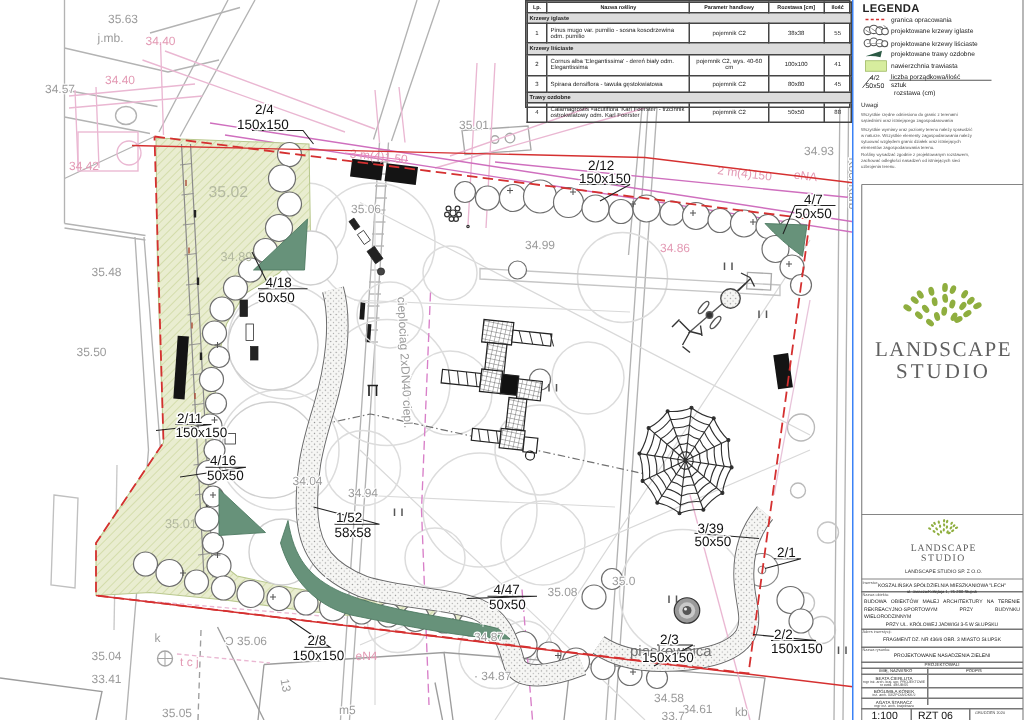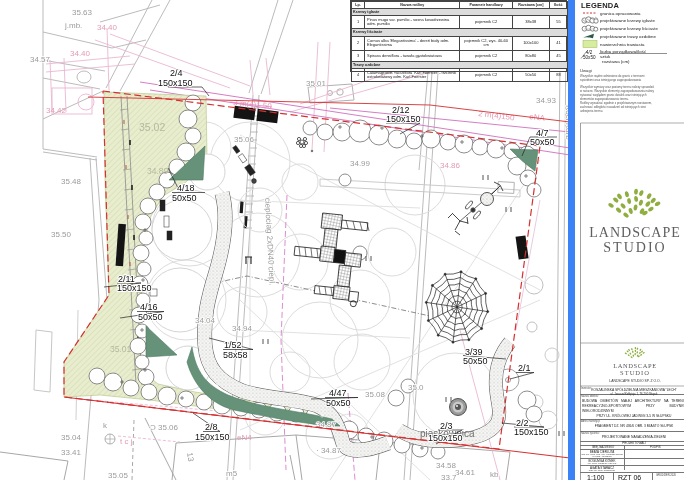--- a/index.html
+++ b/index.html
@@ -5,21 +5,21 @@
 html,body{margin:0;padding:0;}
 body{width:684px;height:480px;overflow:hidden;position:relative;background:#fff;
      font-family:"Liberation Sans",sans-serif;}
 #map{position:absolute;left:0;top:0;}
 .lbl{font:9px "Liberation Sans",sans-serif;fill:#111;paint-order:stroke;stroke:#fff;stroke-width:2px;}
 .gtx{font:8px "Liberation Sans",sans-serif;fill:#9b9b9b;paint-order:stroke;stroke:#fff;stroke-width:1.5px;}
 .ptx{font:8px "Liberation Sans",sans-serif;fill:#e39ab4;}
 #tbl{position:absolute;left:350px;top:0;width:217px;height:72px;background:#fff;
      border:1px solid #444;box-sizing:border-box;font-size:4px;color:#222;}
 #rcol{position:absolute;left:568px;top:0;width:116px;height:480px;background:#fff;
-      border-left:7px solid #3b82f6;box-sizing:border-box;}
+      border-left:1px solid #3b82f6;box-sizing:border-box;}
 .abs{position:absolute;}
 </style>
 </head>
 <body>
 <svg id="map" width="684" height="480" viewBox="0 0 684 480">
 <defs>
 <pattern id="hgreen" width="4" height="4" patternUnits="userSpaceOnUse" patternTransform="rotate(45)">
   <rect width="4" height="4" fill="#e9edd0"></rect>
   <line x1="0" y1="0" x2="0" y2="4" stroke="#cdd8a0" stroke-width="1"></line>
 </pattern>

